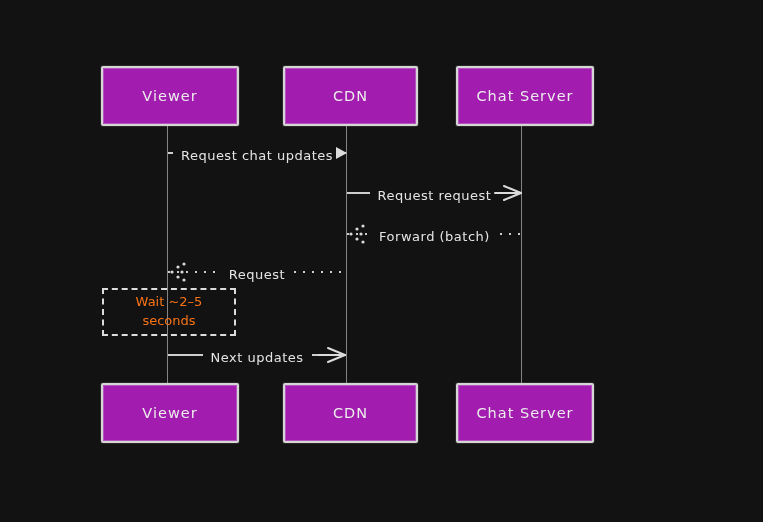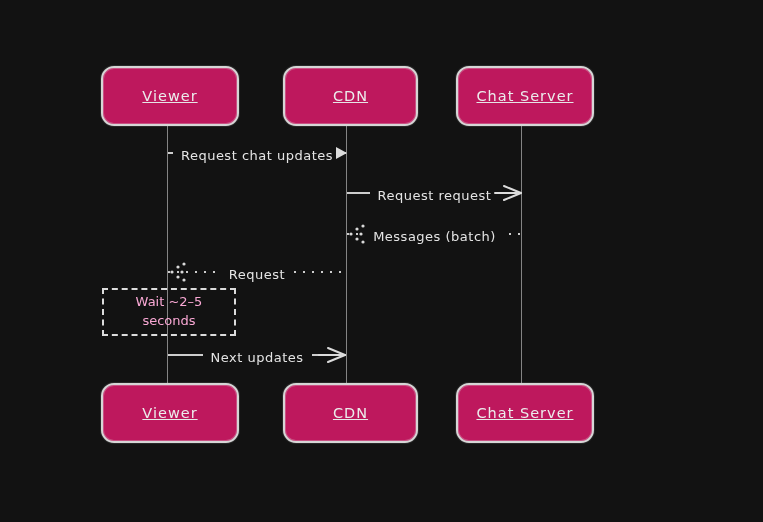--- a/index.html
+++ b/index.html
@@ -20,29 +20,28 @@
     position: absolute;
     top: 122px;
     height: 261px;
     width: 1px;
     background: #848484;
     z-index: 1;
   }
   .actor {
     position: absolute;
     height: 56px;
-    background: #be185d;
+    background: #a21caf;
     border: 2px solid #d6d6d6;
-    border-radius: 13px;
+    border-radius: 2px;
     box-shadow: inset 0 0 0 1px rgba(235,235,235,0.28), 0 0 0 1px rgba(235,235,235,0.10);
     display: flex;
     align-items: center;
     justify-content: center;
     z-index: 2;
-    text-decoration: underline;
   }
   .actor span {
     font-size: 14.5px;
     letter-spacing: 1px;
     color: #ececec;
     white-space: nowrap;
   }
   .msg {
     position: absolute;
     height: 20px;
@@ -109,21 +108,21 @@
     align-items: center;
     justify-content: center;
     z-index: 2;
   }
   .note span {
     display: block;
     max-width: 100px;
     text-align: center;
     font-size: 13px;
     line-height: 1.45;
-    color: #f9a8d4;
+    color: #f97316;
   }
   
   .actor.viewer-top   { left: 101px; top: 66px;  width: 134px; }
   .actor.cdn-top      { left: 283px; top: 66px;  width: 131px; }
   .actor.chat-top     { left: 456px; top: 66px;  width: 134px; }
   .actor.viewer-bot   { left: 101px; top: 383px; width: 134px; }
   .actor.cdn-bot      { left: 283px; top: 383px; width: 131px; }
   .actor.chat-bot     { left: 456px; top: 383px; width: 134px; }
   .lifeline.l-viewer  { left: 167px; }
   .lifeline.l-cdn     { left: 346px; }
@@ -163,21 +162,21 @@
     <div class="line solid"></div>
     <span class="label">Request request</span>
     <svg class="head-open" width="30" height="18" viewBox="0 0 30 18">
       <path d="M1 9 L22 9" stroke="#dcdcdc" stroke-width="2" fill="none" stroke-linecap="round"></path>
       <path d="M10 2 L27 9 L10 16" stroke="#dcdcdc" stroke-width="2" fill="none" stroke-linecap="round" stroke-linejoin="round"></path>
     </svg>
   </div>
 
   <div class="msg m3">
     <div class="line dotted"></div>
-    <span class="label">Messages (batch)</span>
+    <span class="label">Forward (batch)</span>
     <svg class="head-dots" width="24" height="20" viewBox="0 0 24 20">
       <g fill="#d9d9d9">
         <circle cx="2" cy="10" r="1.6"></circle>
         <circle cx="8" cy="5" r="1.6"></circle>
         <circle cx="8" cy="15" r="1.6"></circle>
         <circle cx="12" cy="10" r="1.6"></circle>
         <circle cx="14" cy="2" r="1.6"></circle>
         <circle cx="14" cy="18" r="1.6"></circle>
       </g>
     </svg>

